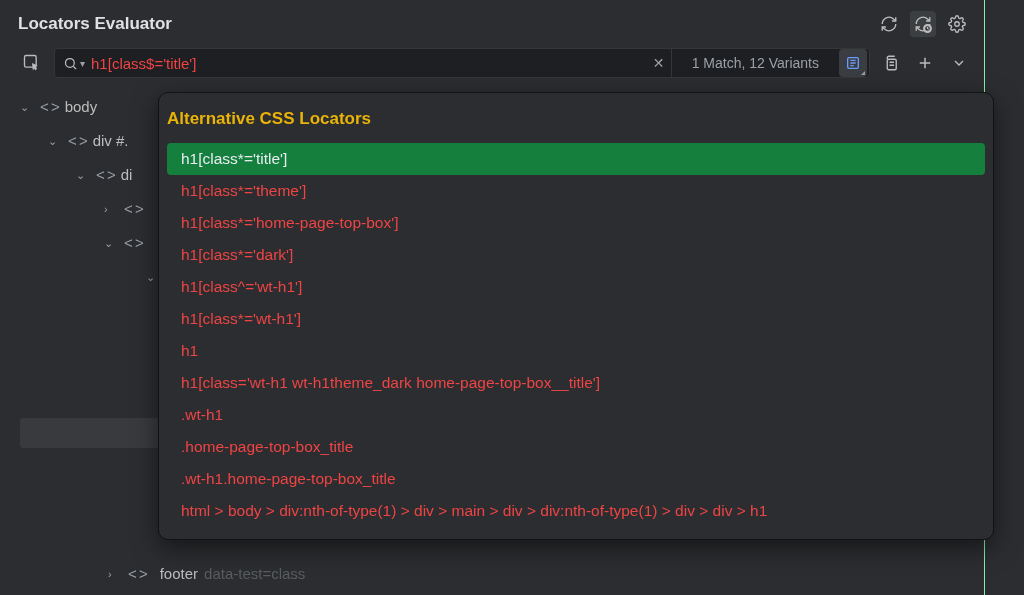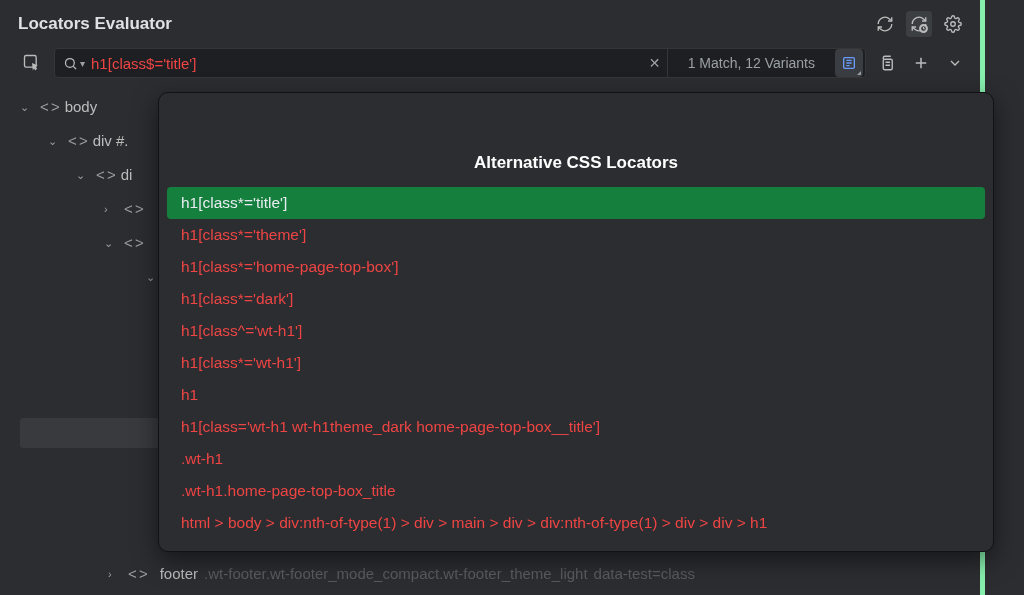--- a/index.html
+++ b/index.html
@@ -11,21 +11,21 @@
     width: 1024px;
     height: 595px;
     overflow: hidden;
     position: relative;
   }
   .panel {
     background: #2b2d30;
     width: 985px;
     height: 595px;
     position: relative;
-    border-right: 5px solid #86efac;
+    border-right: 1px solid #86efac;
   }
   .titlebar {
     display: flex;
     align-items: center;
     justify-content: space-between;
     padding: 8px 14px 4px 18px;
     height: 44px;
   }
   .title {
     color: #dfe1e5;
@@ -173,26 +173,24 @@
     left: 158px;
     top: 92px;
     width: 836px;
     background: #2b2d30;
     border: 1px solid #111214;
     border-radius: 10px;
     box-shadow: 0 8px 24px rgba(0,0,0,.5);
     padding: 16px 8px 12px 8px;
   }
   .popup-title {
-    text-align: center;
-    color: #ffffff;
+    color: #eab308;
     font-weight: 700;
     font-size: 17px;
     margin-bottom: 14px;
-    margin-top: 44px;
   }
   .popup-list { }
   .popup-item {
     padding: 7px 14px;
     color: #ef4444;
     font-size: 15.5px;
     border-radius: 4px;
     white-space: nowrap;
     overflow: hidden;
     text-overflow: ellipsis;
@@ -313,34 +311,34 @@
     </div>
     <div class="tree-row tree-indent-5b">
       <span class="arrow">⌄</span>
     </div>
   </div>
 
   <div class="footer-peek">
     <span class="arrow">›</span>
     <span class="tag-brackets">&lt; &gt;</span>
     <span class="footer-text">footer</span>
-    <span class="footer-text-dim">.wt-footer.wt-footer_mode_compact.wt-footer_theme_light</span>
     <span class="footer-text-dim">data-test=class</span>
   </div>
 
   <div class="popup">
     <div class="popup-title">Alternative CSS Locators</div>
     <div class="popup-list">
       <div class="popup-item selected">h1[class*='title']</div>
       <div class="popup-item">h1[class*='theme']</div>
       <div class="popup-item">h1[class*='home-page-top-box']</div>
       <div class="popup-item">h1[class*='dark']</div>
       <div class="popup-item">h1[class^='wt-h1']</div>
       <div class="popup-item">h1[class*='wt-h1']</div>
       <div class="popup-item">h1</div>
       <div class="popup-item">h1[class='wt-h1 wt-h1theme_dark home-page-top-box__title']</div>
       <div class="popup-item">.wt-h1</div>
+      <div class="popup-item">.home-page-top-box_title</div>
       <div class="popup-item">.wt-h1.home-page-top-box_title</div>
       <div class="popup-item">html &gt; body &gt; div:nth-of-type(1) &gt; div &gt; main &gt; div &gt; div:nth-of-type(1) &gt; div &gt; div &gt; h1</div>
     </div>
   </div>
 
 </div>
 
 </body></html>

